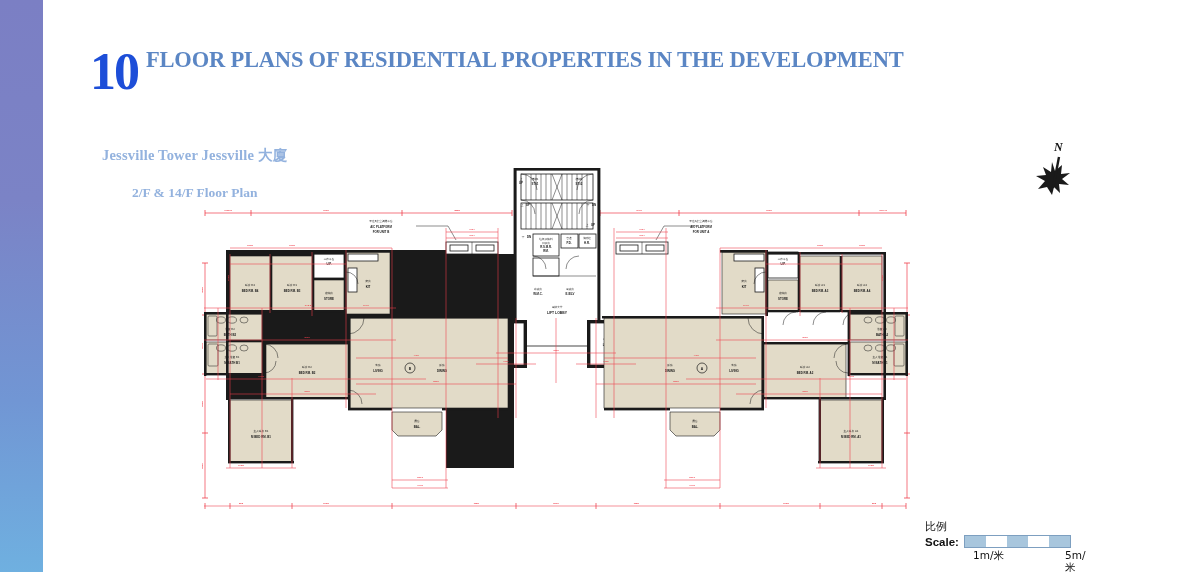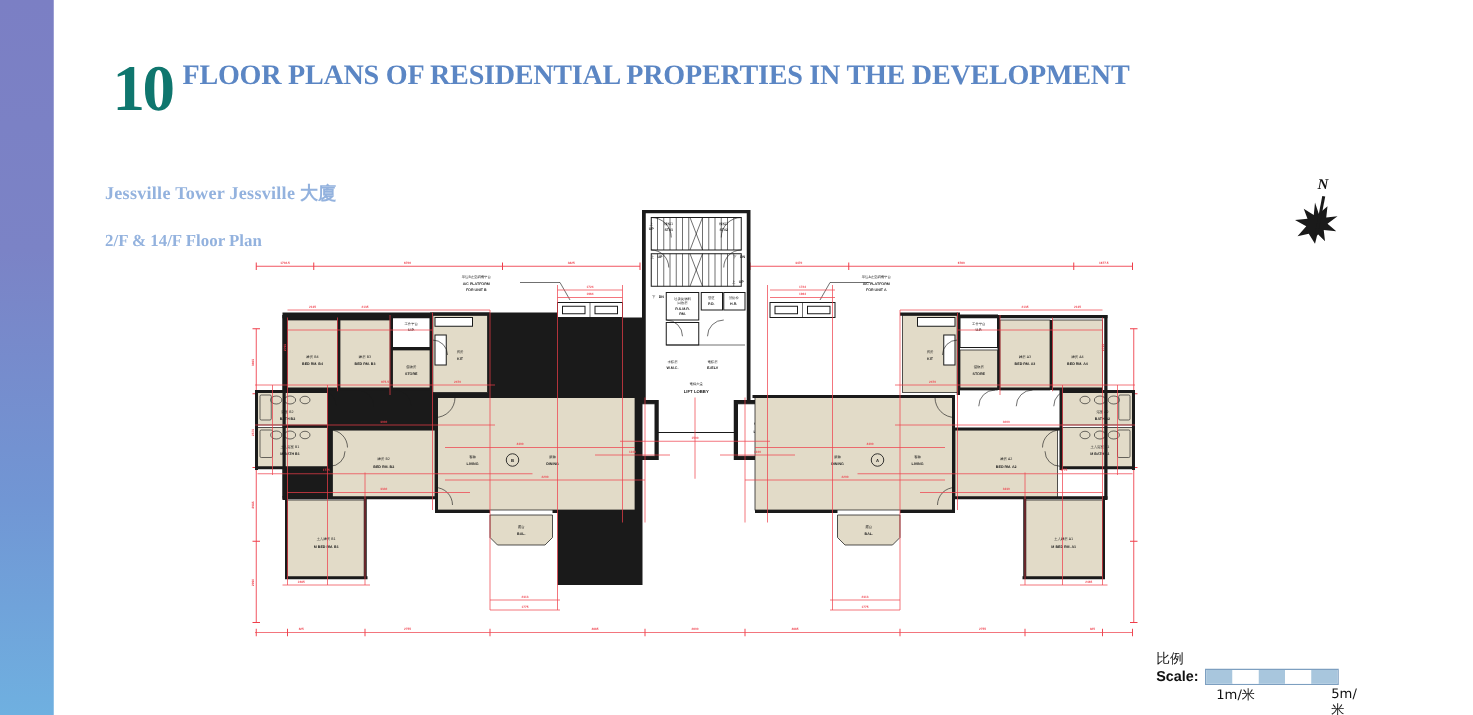--- a/index.html
+++ b/index.html
@@ -10,35 +10,35 @@
   }
   .edge-bar{
     position:absolute;left:0;top:0;width:43px;height:572px;
     background:linear-gradient(180deg,#7b7fc4 0%,#7b83c6 35%,#7196d4 70%,#6fb0e0 100%);
   }
   
   .hdr{position:absolute;left:90px;top:42px;width:1000px;}
   .hdr-row{display:flex;align-items:flex-start;}
   .sec-num{
     font-family:"Liberation Serif",serif;
-    font-size:52px;line-height:52px;font-weight:700;color:#0f766e;
+    font-size:52px;line-height:52px;font-weight:700;color:#1d4ed8;
     letter-spacing:-2px;margin-right:8px;padding-top:4px;
   }
   .hdr-texts{padding-top:6px;}
   .hdr-en{
     font-family:"Liberation Serif",serif;font-weight:700;
     font-size:22.5px;line-height:24px;color:#5b86c4;
     letter-spacing:-0.2px;white-space:nowrap;
   }
   .hdr-zh{
     font-family:"DejaVu Sans",sans-serif;font-weight:700;
     font-size:19px;line-height:26px;color:#5b86c4;letter-spacing:1px;
   }
   
-  .sub{position:absolute;left:84px;top:146px;}
+  .sub{position:absolute;left:102px;top:146px;text-align:center;}
   .sub-l1{
     font-family:"Liberation Serif",serif;font-weight:700;font-size:14.5px;
     color:#93b2de;line-height:19px;letter-spacing:0.2px;
   }
   .sub-l2{
     font-family:"Liberation Serif",serif;font-weight:700;font-size:13.5px;
     color:#93b2de;line-height:19px;margin-top:18px;
   }
   .sub-l3{
     font-family:"DejaVu Sans",sans-serif;font-weight:700;font-size:13px;

